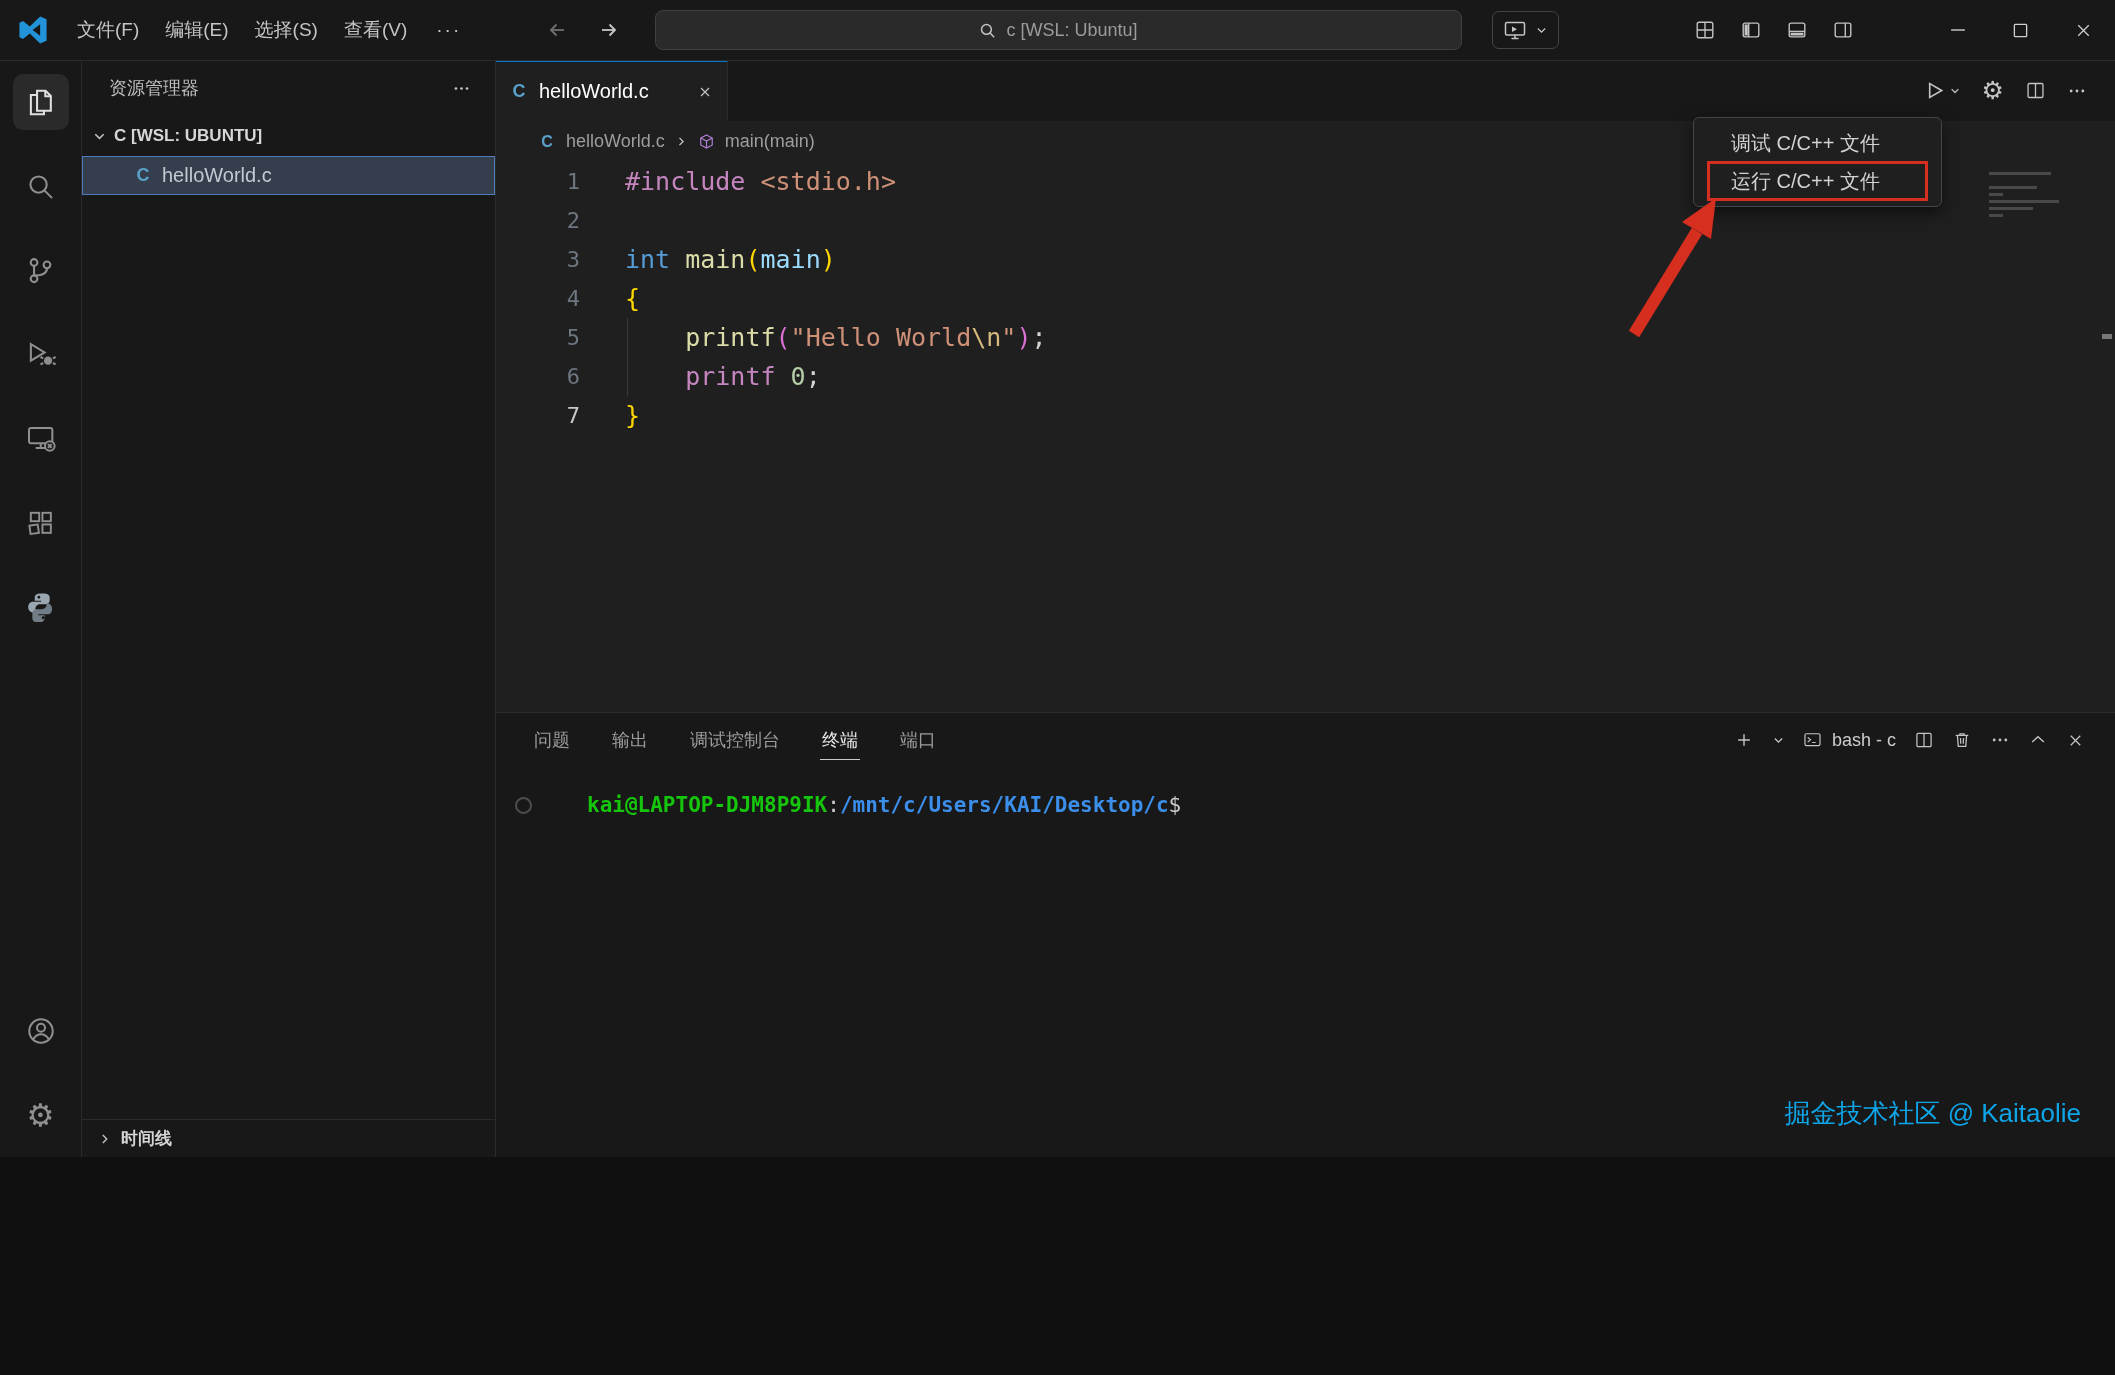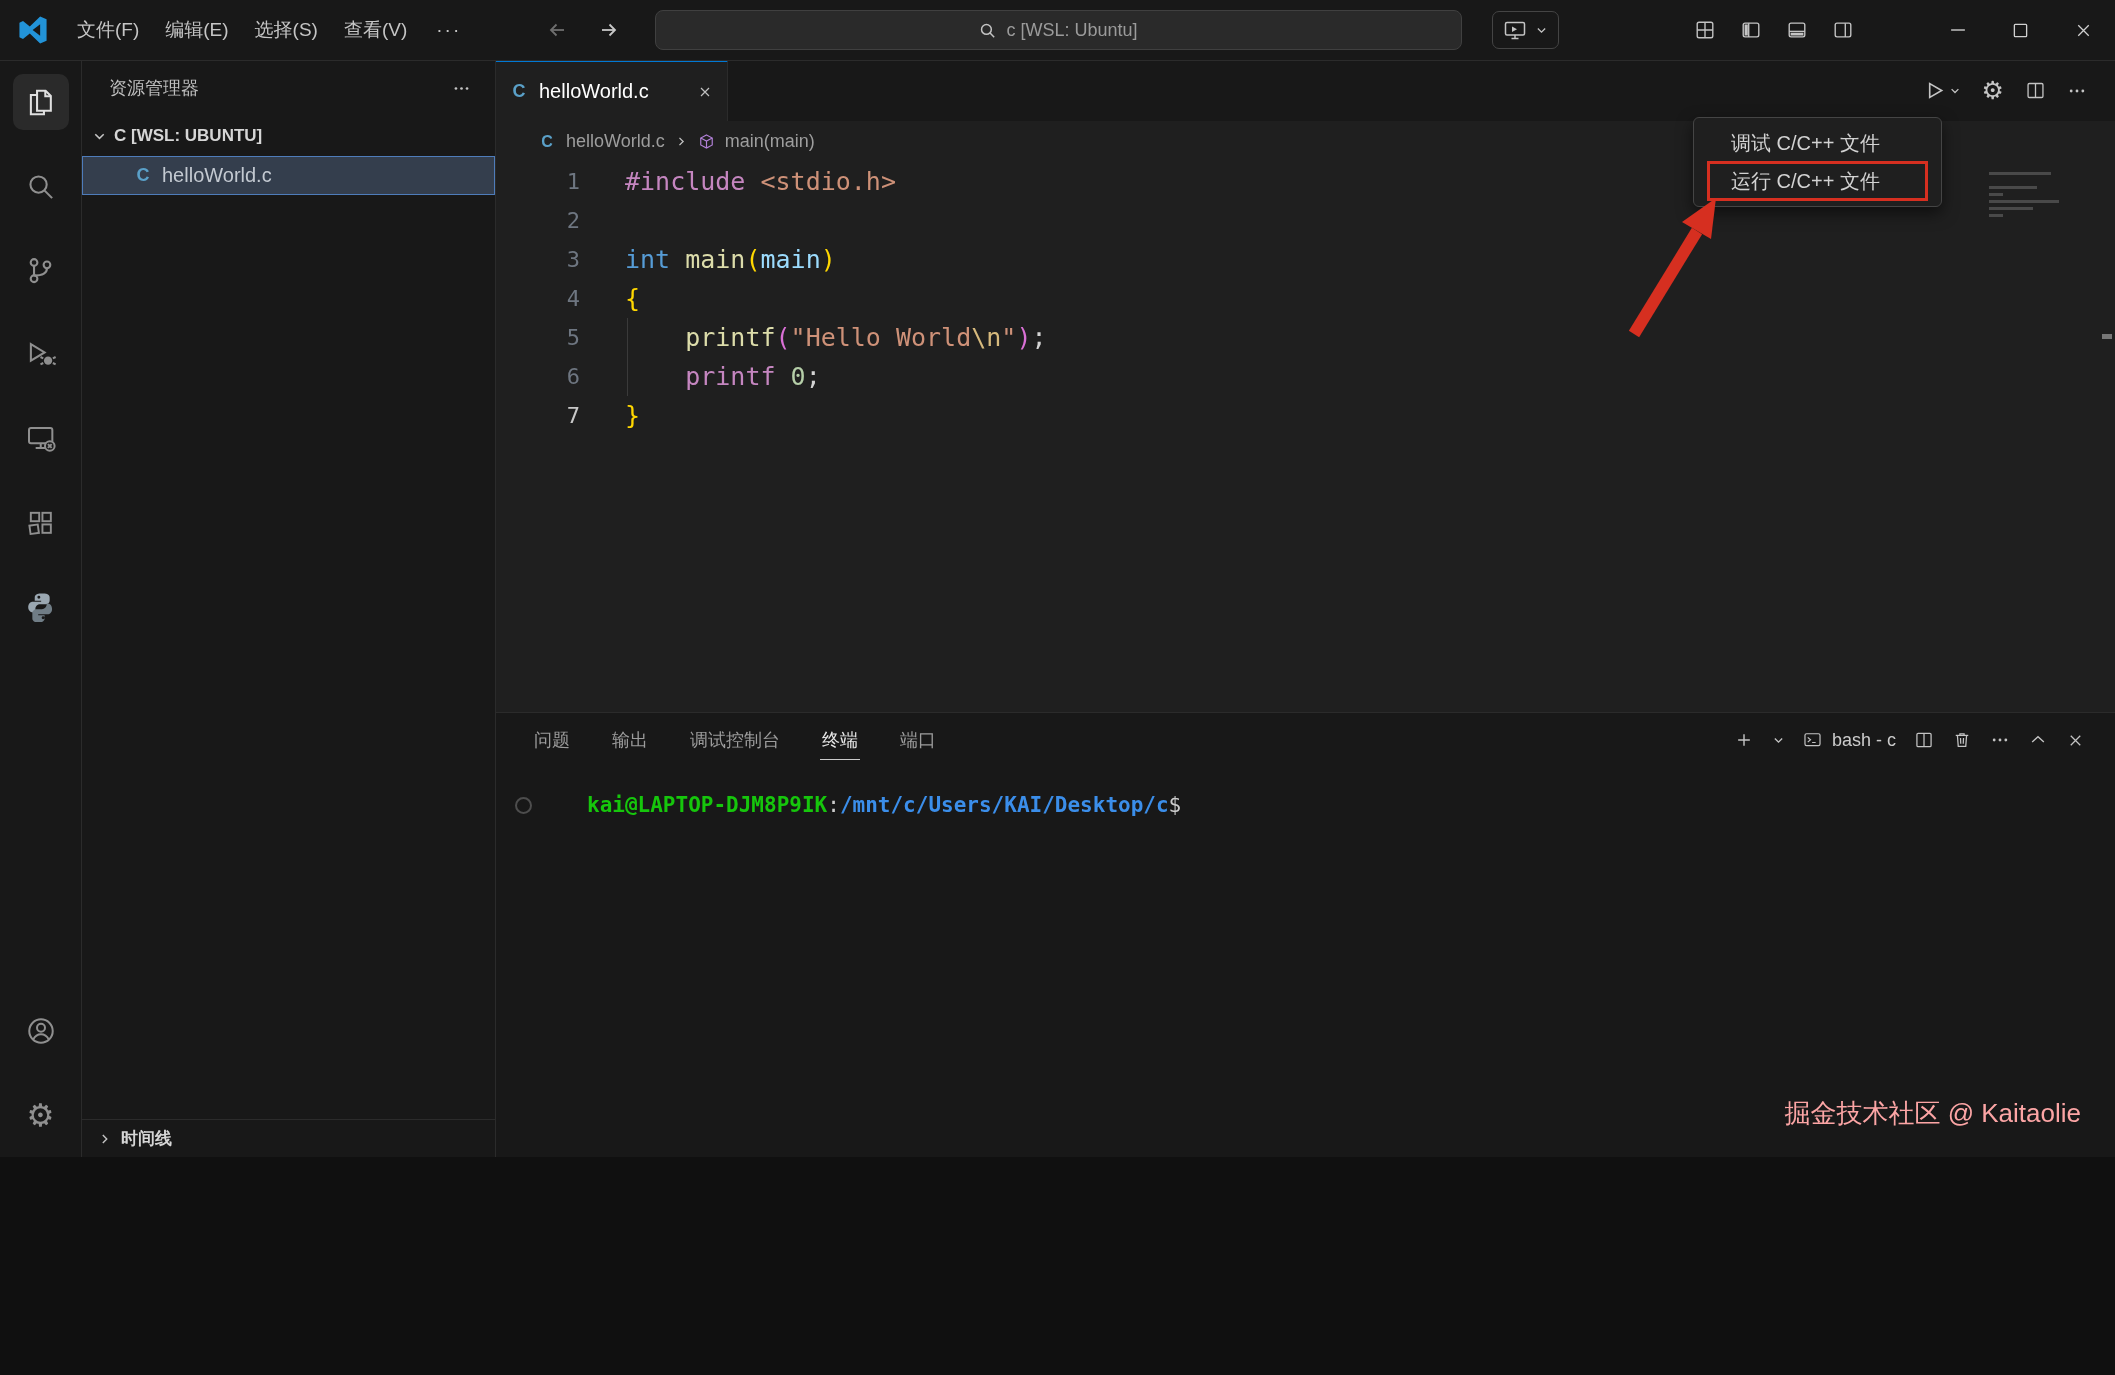--- a/index.html
+++ b/index.html
@@ -75,21 +75,21 @@
   .terminal-line{padding:26px 0 0 19px;display:flex;align-items:center;gap:11px;font-family:"DejaVu Sans Mono",monospace;font-size:21px;}
   .decoration-circle{width:13px;height:13px;border:2px solid #4d4d4d;border-radius:50%;flex:none;}
   .t-user{color:#16c60c;font-weight:700;margin-left:44px;} .t-path{color:#3b8eea;font-weight:700;} .t-plain{color:#cccccc;}
 
   
   .run-menu{position:absolute;left:1693px;top:117px;width:247px;background:#1f1f1f;border:1px solid #454545;border-radius:6px;
             box-shadow:0 6px 16px rgba(0,0,0,.55);padding:6px 0;z-index:20;}
   .run-menu-item{height:38px;line-height:38px;padding-left:37px;font-size:20px;color:#d2d2d2;}
   .run-menu-item.hl{margin:0 14px;padding-left:23px;outline:3px solid #d62f20;outline-offset:-2px;}
   .arrow-overlay{position:absolute;inset:0;pointer-events:none;z-index:30;}
-  .watermark{position:absolute;right:34px;bottom:26px;font-size:26px;color:#fca5a5;z-index:6;}
+  .watermark{position:absolute;right:34px;bottom:26px;font-size:26px;color:#0ea5e9;z-index:6;}
 </style>
 </head>
 <body>
 
 <div class="window">
 
   <div class="titlebar">
     <span class="ico vs-logo">
       <svg width="30" height="30" viewBox="0 0 84 80">
           <path fill="#2293d8" d="M62 2 33 30 14 15 4 20v40l10 5 19-15 29 28 18-8V10zM62 24v32L41 40z"></path>

